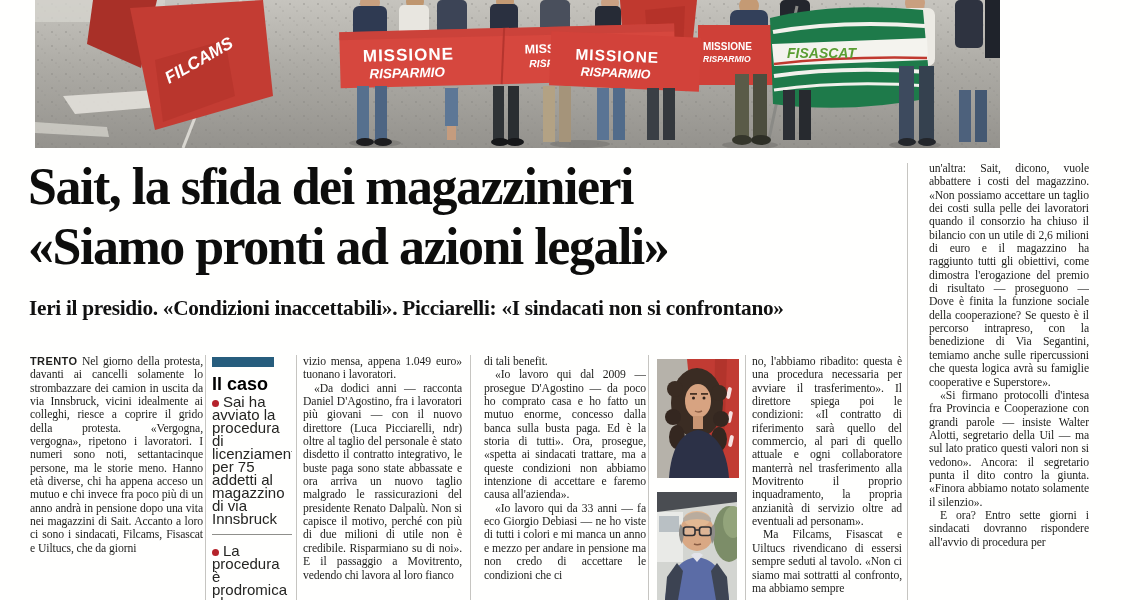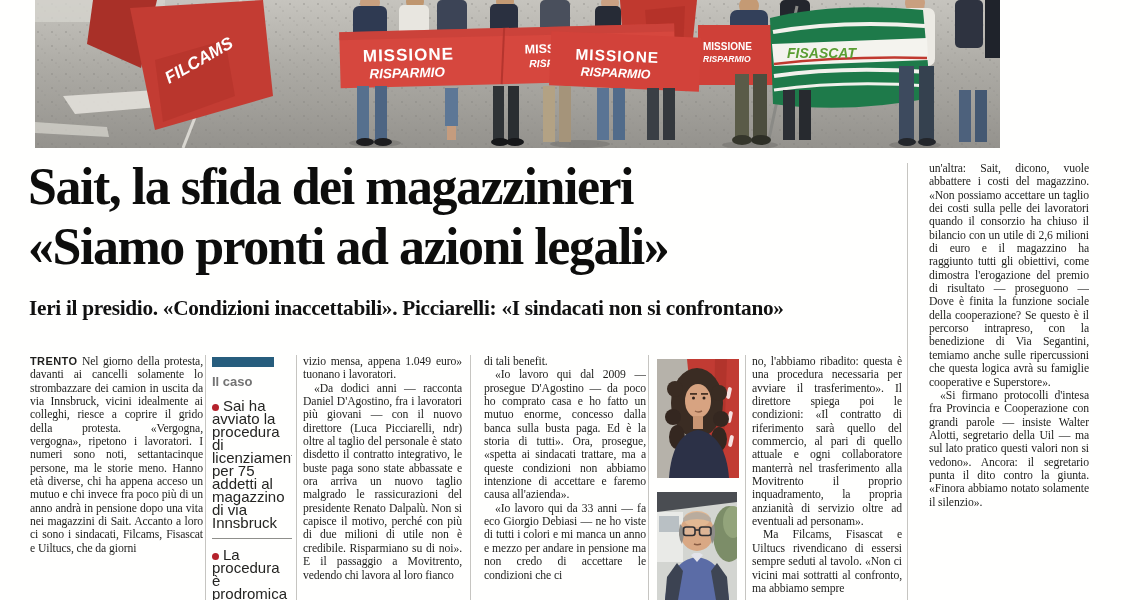--- a/index.html
+++ b/index.html
@@ -34,21 +34,21 @@
   .r2{left:296px;top:355px;height:245px;}
   .r3{left:470px;top:355px;height:245px;}
   .r4{left:648px;top:355px;height:245px;}
   .r5{left:745px;top:355px;height:245px;}
   .r6{left:907px;top:163px;height:437px;}
 
   
   .caso{position:absolute;left:212px;top:357px;width:80px;height:243px;overflow:hidden;
         font-family:"Liberation Sans",sans-serif;}
   .caso-bar{width:62px;height:10px;background:#275d7d;margin-bottom:7px;}
-  .caso-title{font-size:13px;font-weight:700;color:#737373;margin-bottom:10px;}
+  .caso-title{font-size:18px;font-weight:700;color:#000000;}
   .caso-item{font-size:15px;line-height:13px;color:#242422;}
   .bullet{display:inline-block;width:7px;height:7px;border-radius:50%;background:#b5222b;margin-right:4px;}
   .caso-sep{border:none;border-top:1px solid #8f8f8b;margin:9px 0;}
 
   
   .portraits{position:absolute;left:657px;top:359px;width:82px;}
   .portrait{display:block;margin-bottom:14px;}
 </style>
 </head>
 <body>
@@ -261,21 +261,22 @@
       <path d="M 37,52 Q 40,53.5 44,52" stroke="#8a5d44" stroke-width="1.4" fill="none"></path>
       <path d="M 8,108 C 10,83 22,67 40,65 C 58,67 70,83 72,108 Z" fill="#5b6ca6"></path>
       <polygon points="8,108 10,85 20,71 26,79 21,108" fill="#3c4352"></polygon>
       <polygon points="72,108 70,85 60,71 54,79 59,108" fill="#3e4554"></polygon>
       <polygon points="34,63 40,70 46,63 43,61 37,61" fill="#e3e3ea"></polygon>
     </svg>
   </div>
 
   <div class="col c5">
     <p>no, l'abbiamo ribadito: questa è una procedura necessaria per avviare il trasferimento». Il direttore spiega poi le condizioni: «Il contratto di riferimento sarà quello del commercio, al pari di quello attuale e ogni collaboratore manterrà nel trasferimento alla Movitrento il proprio inquadramento, la propria anzianità di servizio oltre ad eventuali ad personam».</p>
-    <p class="ind">Ma Filcams, Fisascat e Uiltucs rivendicano di essersi sempre seduti al tavolo. «Non ci vicini mai sottratti al confronto, ma abbiamo sempre</p>
+    <p class="ind">Ma Filcams, Fisascat e Uiltucs rivendicano di essersi sempre seduti al tavolo. «Non ci siamo mai sottratti al confronto, ma abbiamo sempre</p>
   </div>
 
   <div class="col c6">
     <p>un'altra: Sait, dicono, vuole abbattere i costi del magazzino. «Non possiamo accettare un taglio dei costi sulla pelle dei lavoratori quando il consorzio ha chiuso il bilancio con un utile di 2,6 milioni di euro e il magazzino ha raggiunto tutti gli obiettivi, come dimostra l'erogazione del premio di risultato — proseguono — Dove è finita la funzione sociale della cooperazione? Se questo è il percorso intrapreso, con la benedizione di Via Segantini, temiamo anche sulle ripercussioni che questa logica avrà su famiglie cooperative e Superstore».</p>
     <p class="ind">«Si firmano protocolli d'intesa fra Provincia e Cooperazione con grandi parole — insiste Walter Alotti, segretario della Uil — ma sul lato pratico questi valori non si vedono». Ancora: il segretario punta il dito contro la giunta. «Finora abbiamo notato solamente il silenzio».</p>
+    <p class="ind">E ora? Entro sette giorni i sindacati dovranno rispondere all'avvio di procedura per</p>
   </div>
 
 </div>
 
 </body></html>

